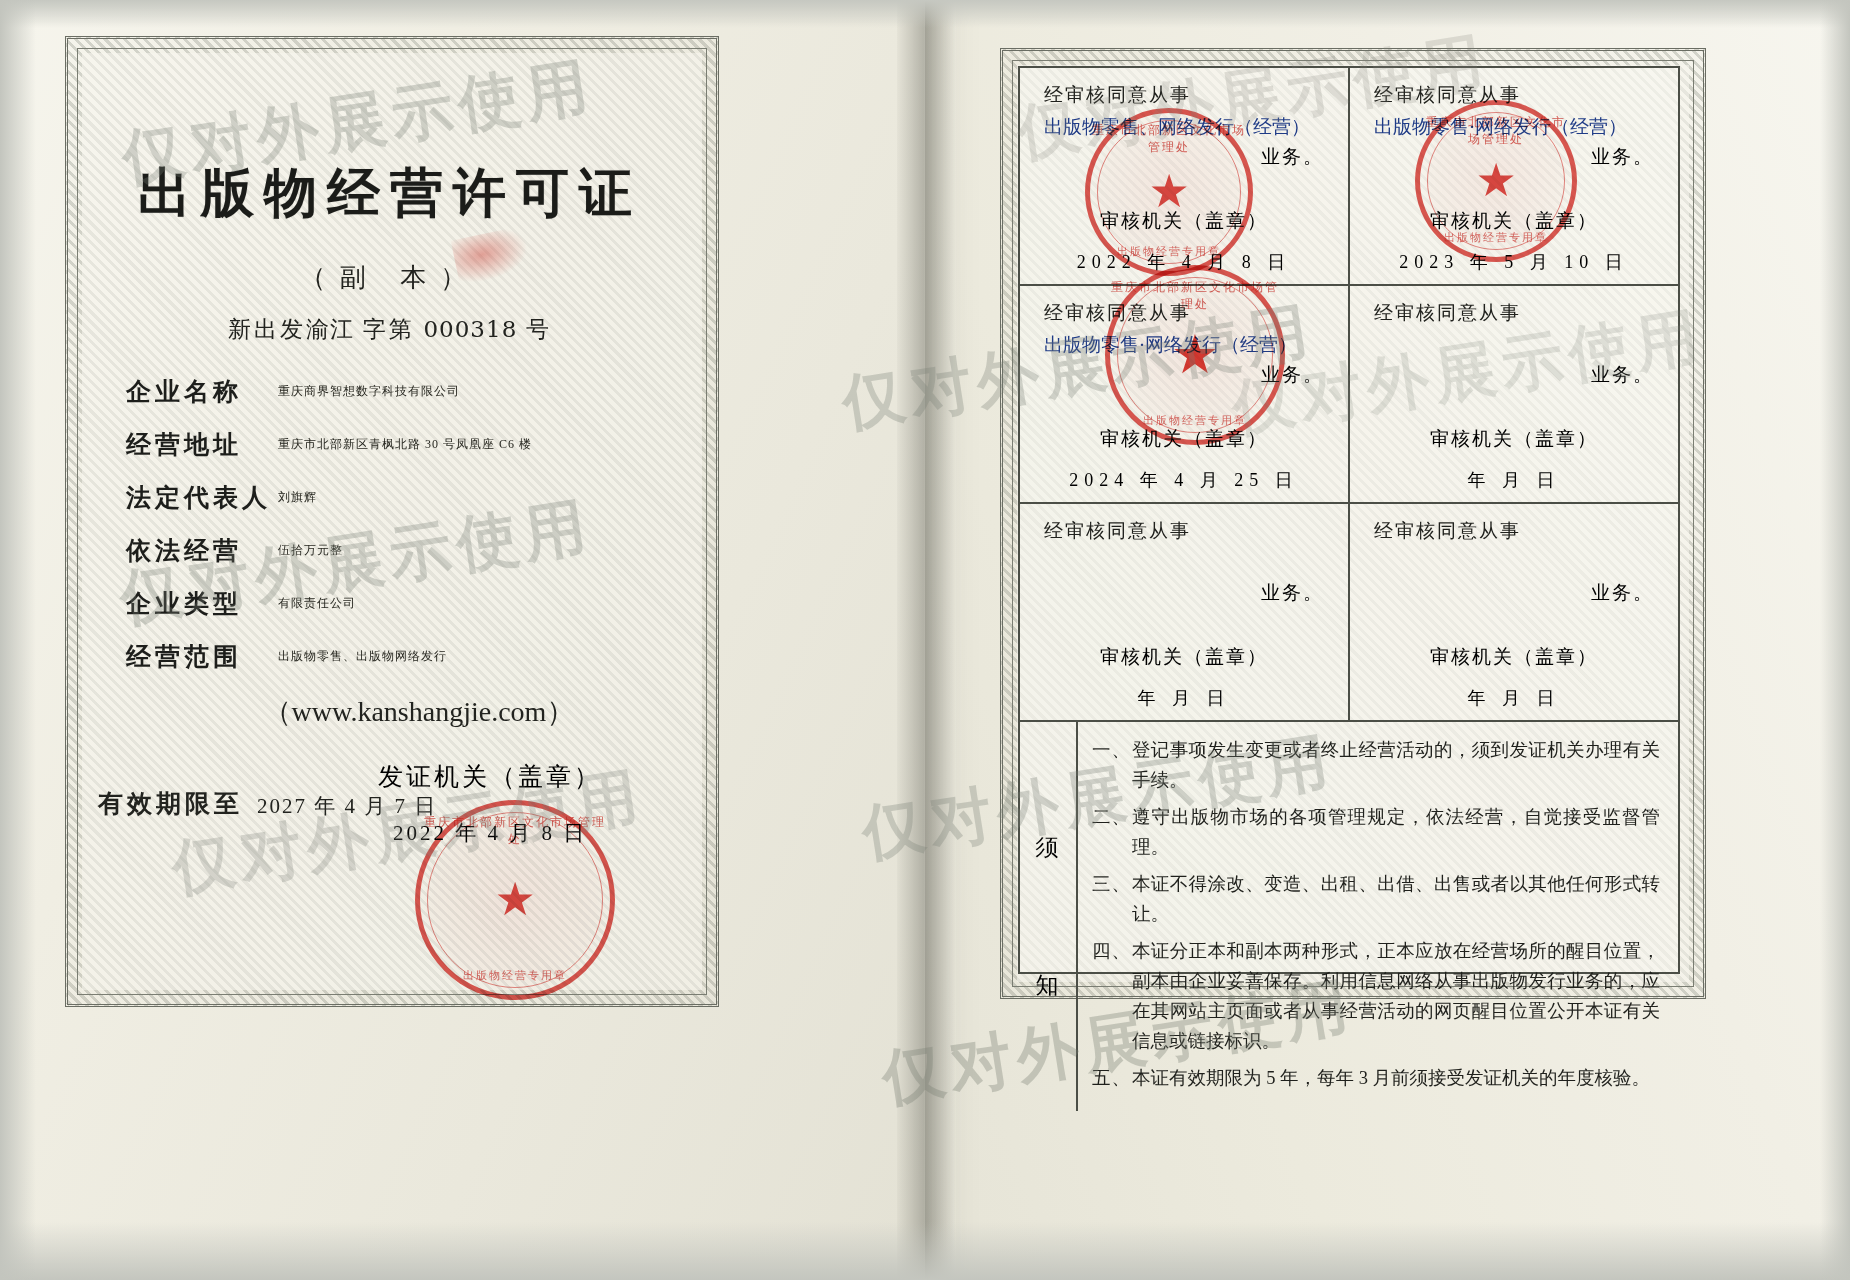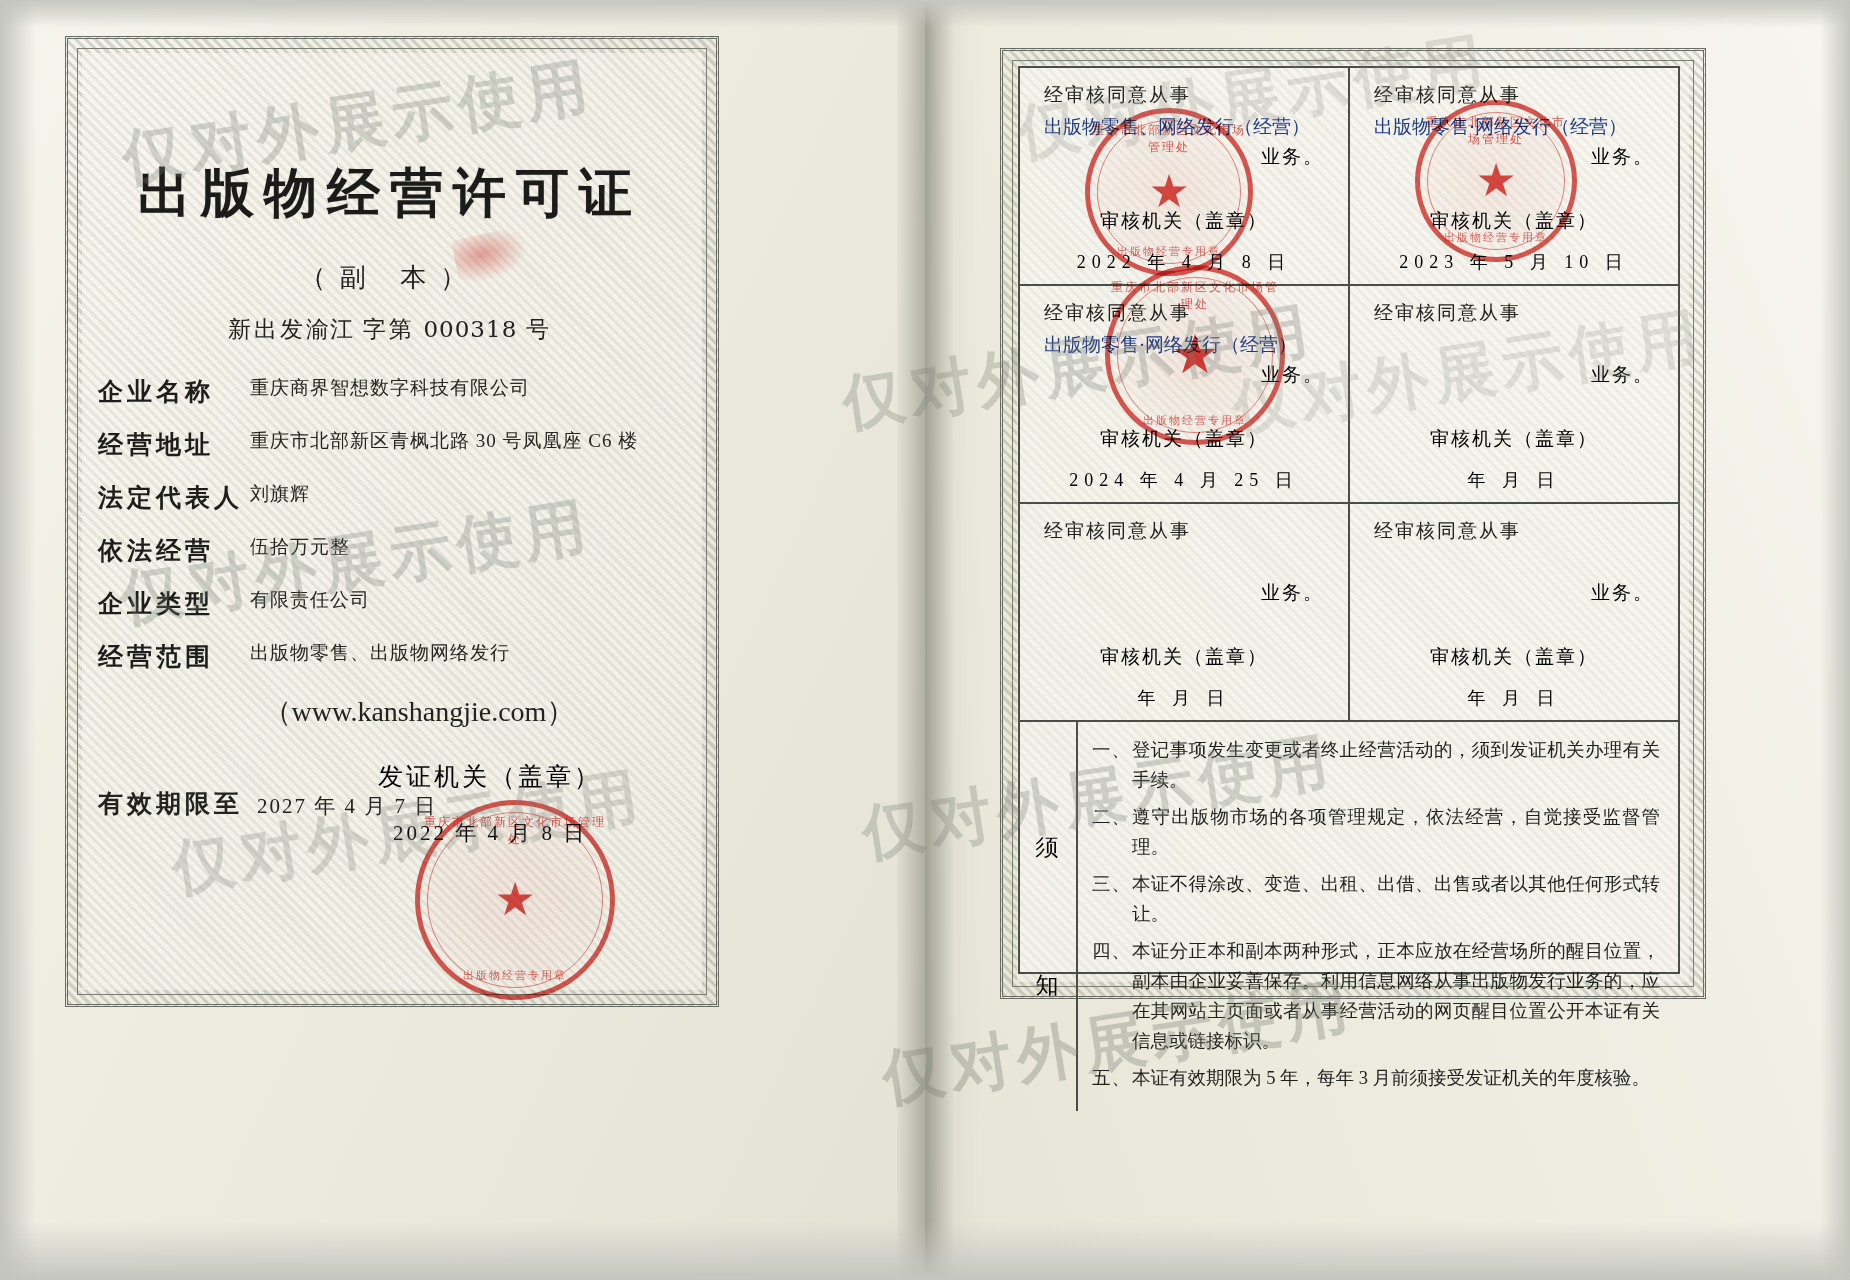--- a/index.html
+++ b/index.html
@@ -54,25 +54,25 @@
   .lc{position:absolute;left:80px;top:50px;width:620px;height:940px;color:#22231f;}
   .title{
     text-align:center;font-size:53px;letter-spacing:10px;font-weight:bold;
     margin-top:108px;color:#1b1c19;font-family:"DejaVu Serif",serif;
     text-shadow:0 0 1px rgba(0,0,0,.25);
   }
   .subtitle{text-align:center;font-size:26px;letter-spacing:14px;margin-top:30px;}
   .numline{text-align:center;font-size:23px;margin-top:19px;letter-spacing:3px;}
   .numline .hand{font-family:"DejaVu Serif",serif;letter-spacing:1px;}
   .fields{margin-top:30px;padding-left:18px;}
-  .frow{display:flex;align-items:flex-start;margin-bottom:20px;}
+  .frow{display:flex;align-items:center;margin-bottom:20px;margin-left:28px;}
   .flabel{
     width:152px;font-size:25px;font-weight:bold;letter-spacing:4px;flex:none;color:#1d1e1b;
   }
-  .fvalue{font-size:19px;letter-spacing:1px;color:#26261f;}
+  .fvalue{font-size:12px;letter-spacing:1px;color:#26261f;}
   .weburl{text-align:center;font-size:28px;margin-top:18px;margin-left:40px;font-family:"Liberation Serif",serif;}
   .validity{display:flex;align-items:flex-end;margin-top:56px;padding-left:18px;font-size:25px;font-weight:bold;letter-spacing:4px;}
   .validity .vval{font-weight:normal;font-size:21px;letter-spacing:2px;margin-left:14px;}
   .issuer{position:absolute;left:350px;top:760px;width:280px;text-align:center;}
   .issuer .iname{font-size:25px;letter-spacing:3px;}
   .issuer .idate{font-size:21px;margin-top:26px;letter-spacing:3px;}
 
   
   .seal{position:absolute;border-radius:50%;border:5px solid rgba(214,42,36,.78);
     box-sizing:border-box;pointer-events:none;

